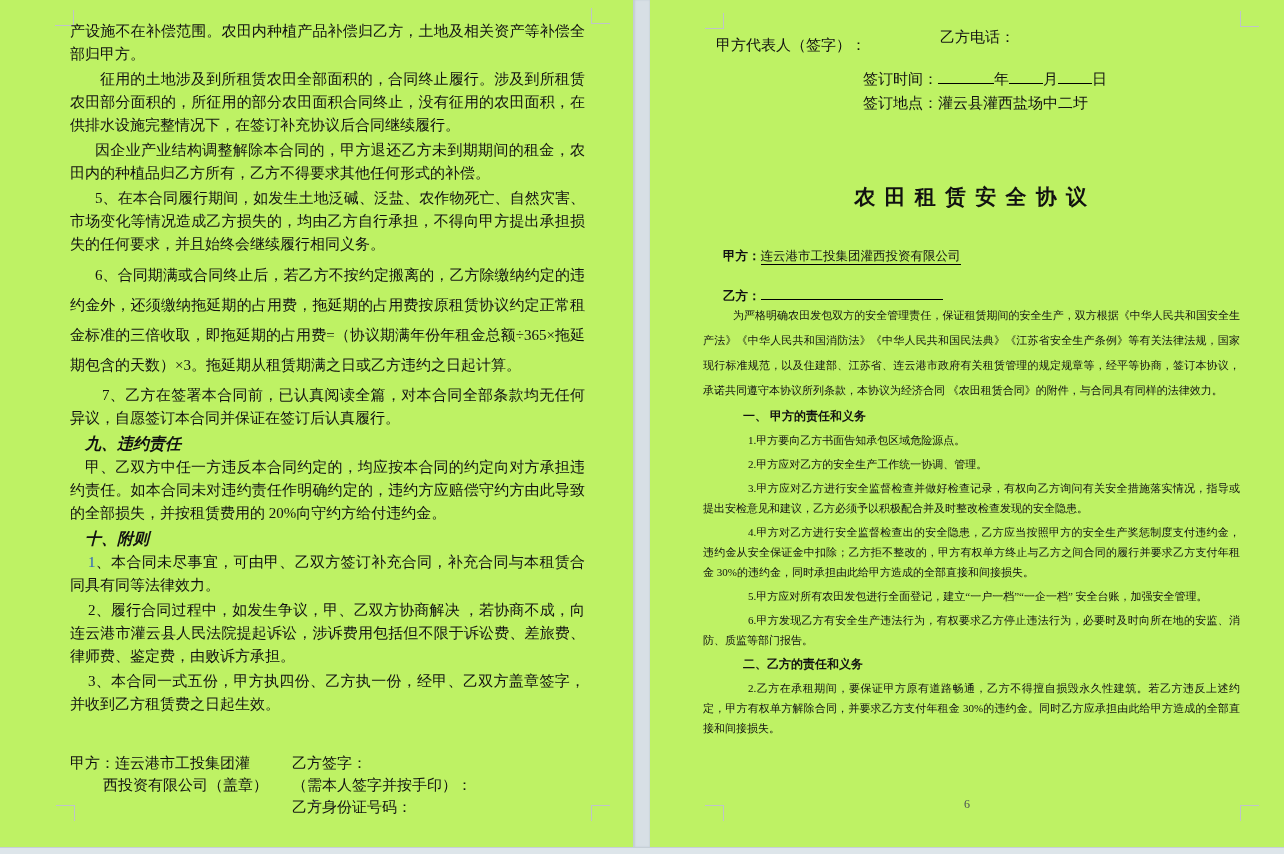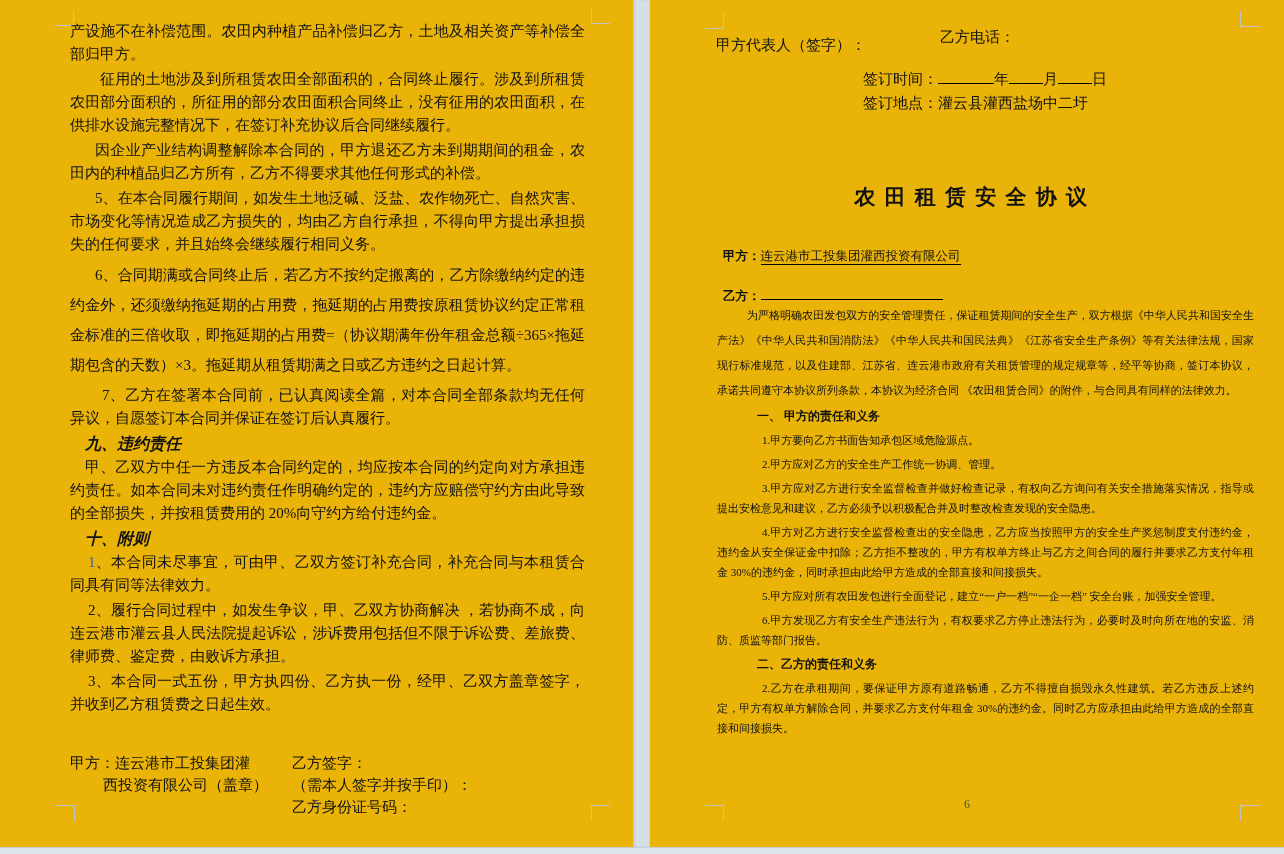--- a/index.html
+++ b/index.html
@@ -1,18 +1,18 @@
 <!DOCTYPE html>
 <html><head>
 <meta charset="utf-8">
 <style>
   html,body{margin:0;padding:0;background:#d7dfe5;}
   .canvas{position:relative;width:1284px;height:854px;overflow:hidden;background:#d7dfe5;
           font-family:"Liberation Serif","DejaVu Serif",serif;color:#111;}
-  .page{position:absolute;top:0;height:847px;background:#eab308;}
+  .page{position:absolute;top:0;height:847px;background:#bef264;}
   .page-left{left:0;width:633px;}
   .page-right{left:650px;width:634px;}
   .gap{position:absolute;left:633px;top:0;width:17px;height:847px;background:#d7dfe5;
        box-shadow:inset 2px 0 2px #c3ccd3, inset -1px 0 1px #cdd6dc;}
   .bottom-strip{position:absolute;left:0;top:847px;width:1284px;height:7px;background:#dde5ea;border-top:1px solid #c6cfd6;}
 
   
   .crop{position:absolute;width:18px;height:15px;}
   .crop.tl{border-right:1px solid #bfc4c8;border-bottom:1px solid #bfc4c8;}
   .crop.tr{border-left:1px solid #bfc4c8;border-bottom:1px solid #bfc4c8;}
@@ -46,21 +46,21 @@
   .blank{display:inline-block;border-bottom:1px solid #000;height:13px;vertical-align:baseline;}
   .w56{width:56px;}
   .w34{width:34px;}
   .wb{width:182px;height:14px;}
   .rp-title{position:absolute;left:53px;top:183px;width:537px;text-align:center;
             font-size:21px;font-weight:bold;letter-spacing:2px;}
   .rp-partya{position:absolute;left:73px;top:248px;font-size:12.5px;}
   .rp-partyb{position:absolute;left:73px;top:285px;font-size:12.5px;}
   .b{font-weight:bold;}
   .ua{border-bottom:1px solid #000;padding-bottom:1px;}
-  .rp-body{position:absolute;left:67px;top:303px;width:537px;font-size:11px;text-align:justify;}
+  .rp-body{position:absolute;left:53px;top:303px;width:537px;font-size:11px;text-align:justify;}
   .rp-body .intro{margin:0;line-height:25px;text-indent:30px;}
   .rp-body h4{font-size:12px;font-weight:bold;margin:3px 0 4px 40px;line-height:20px;}
   .rp-body .item{margin:0 0 4px 0;line-height:20px;text-indent:45px;}
 </style>
 </head>
 <body>
 
 <div class="canvas">
 
   <div class="page page-left">

